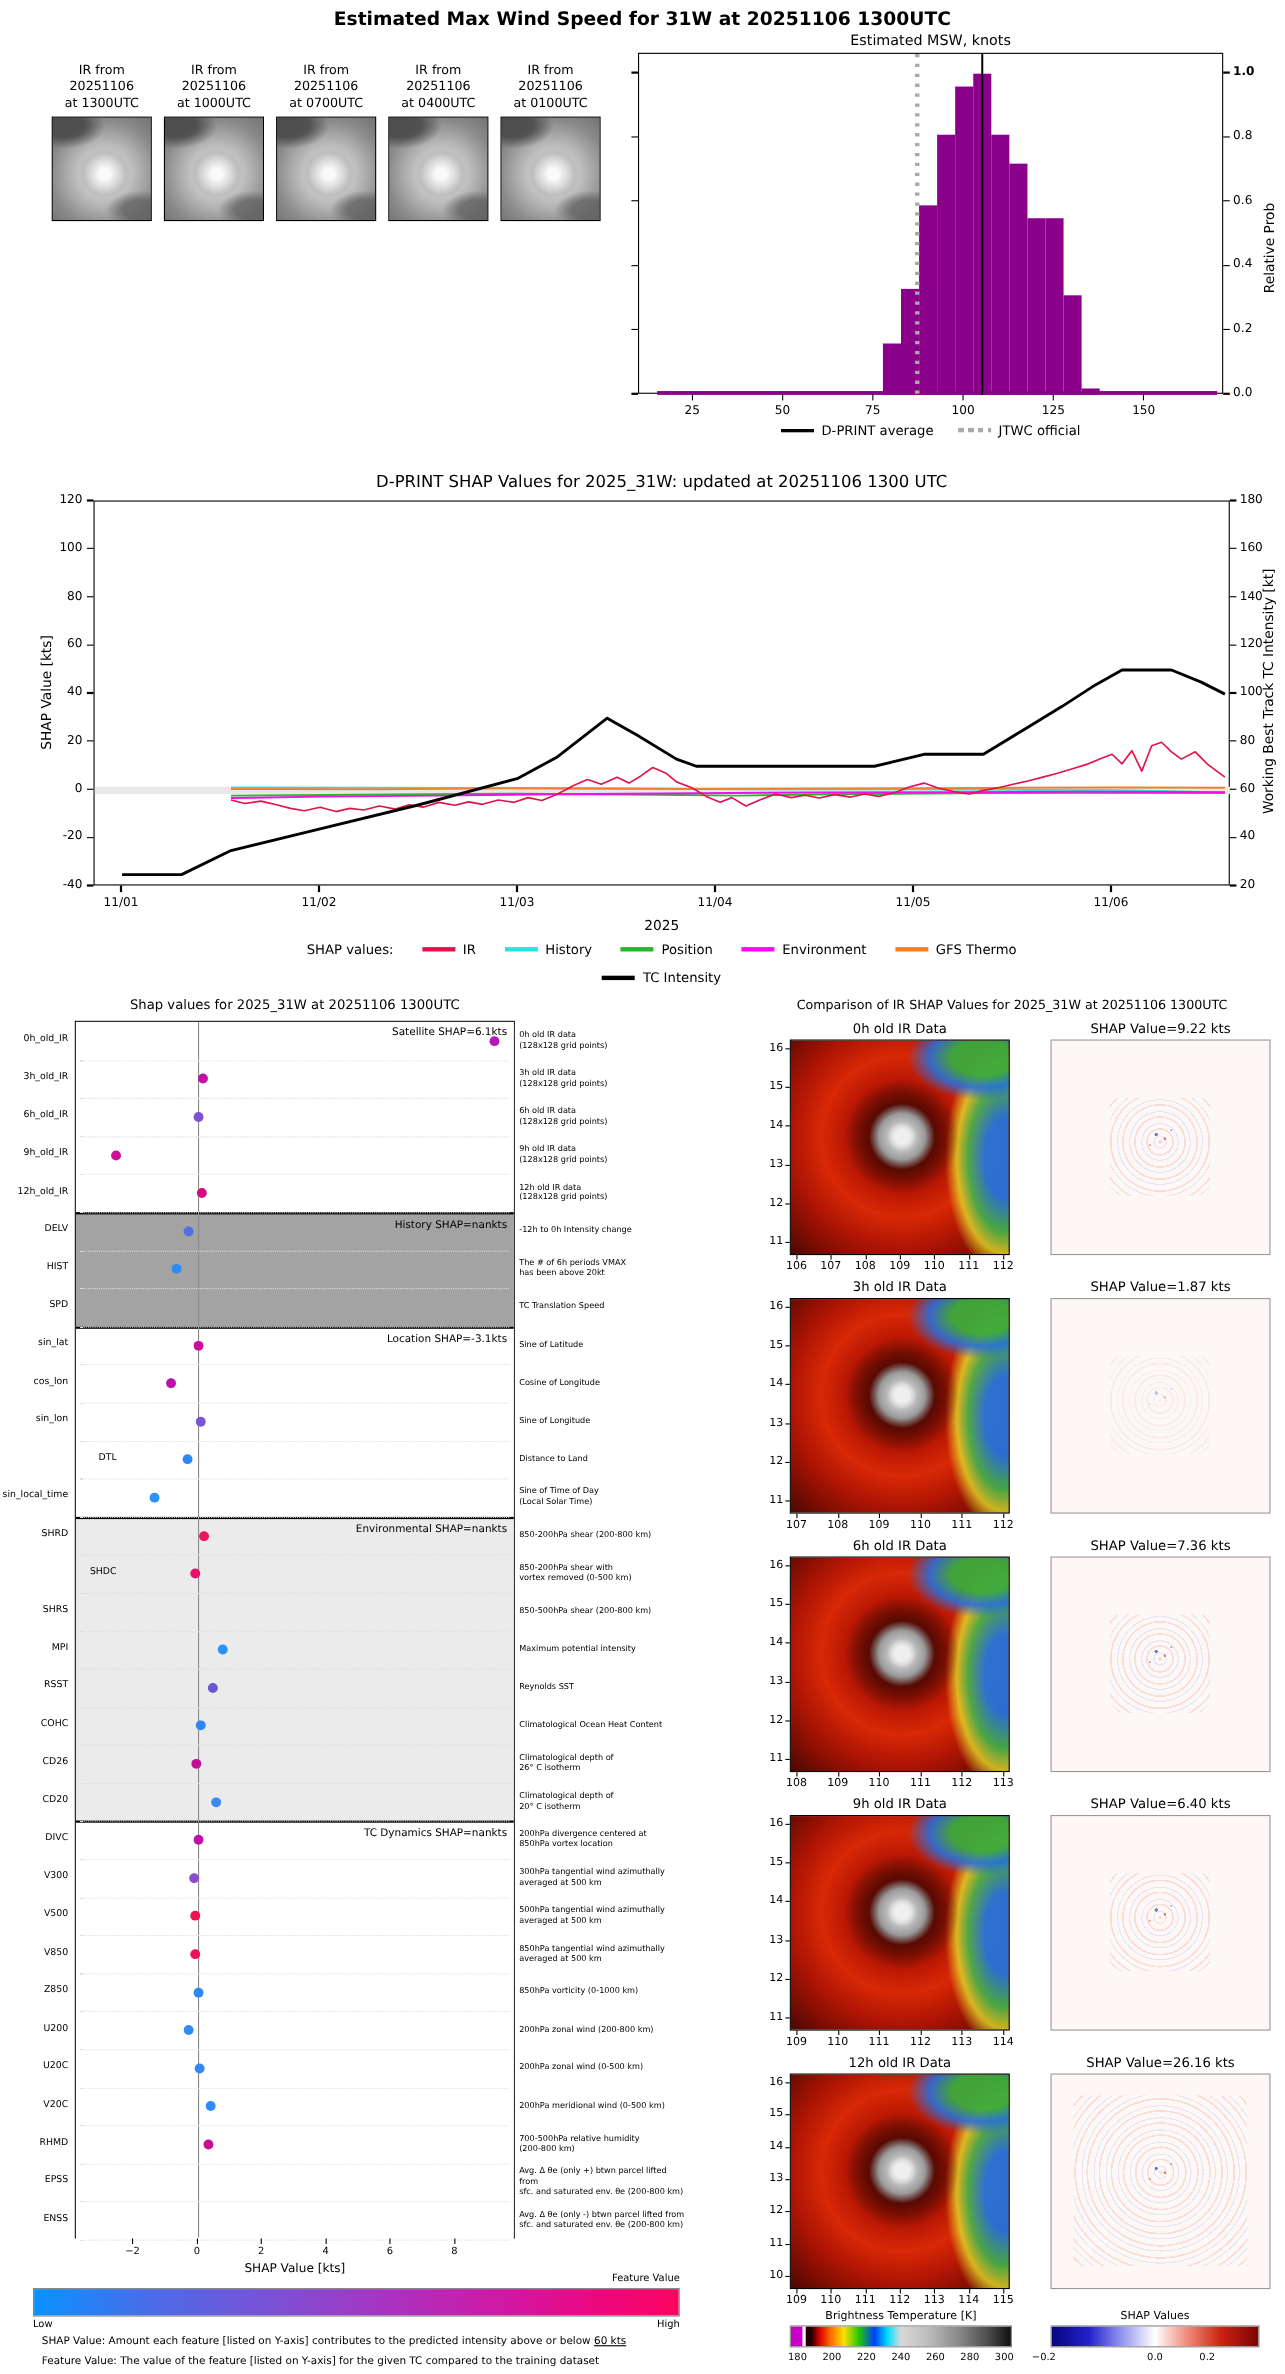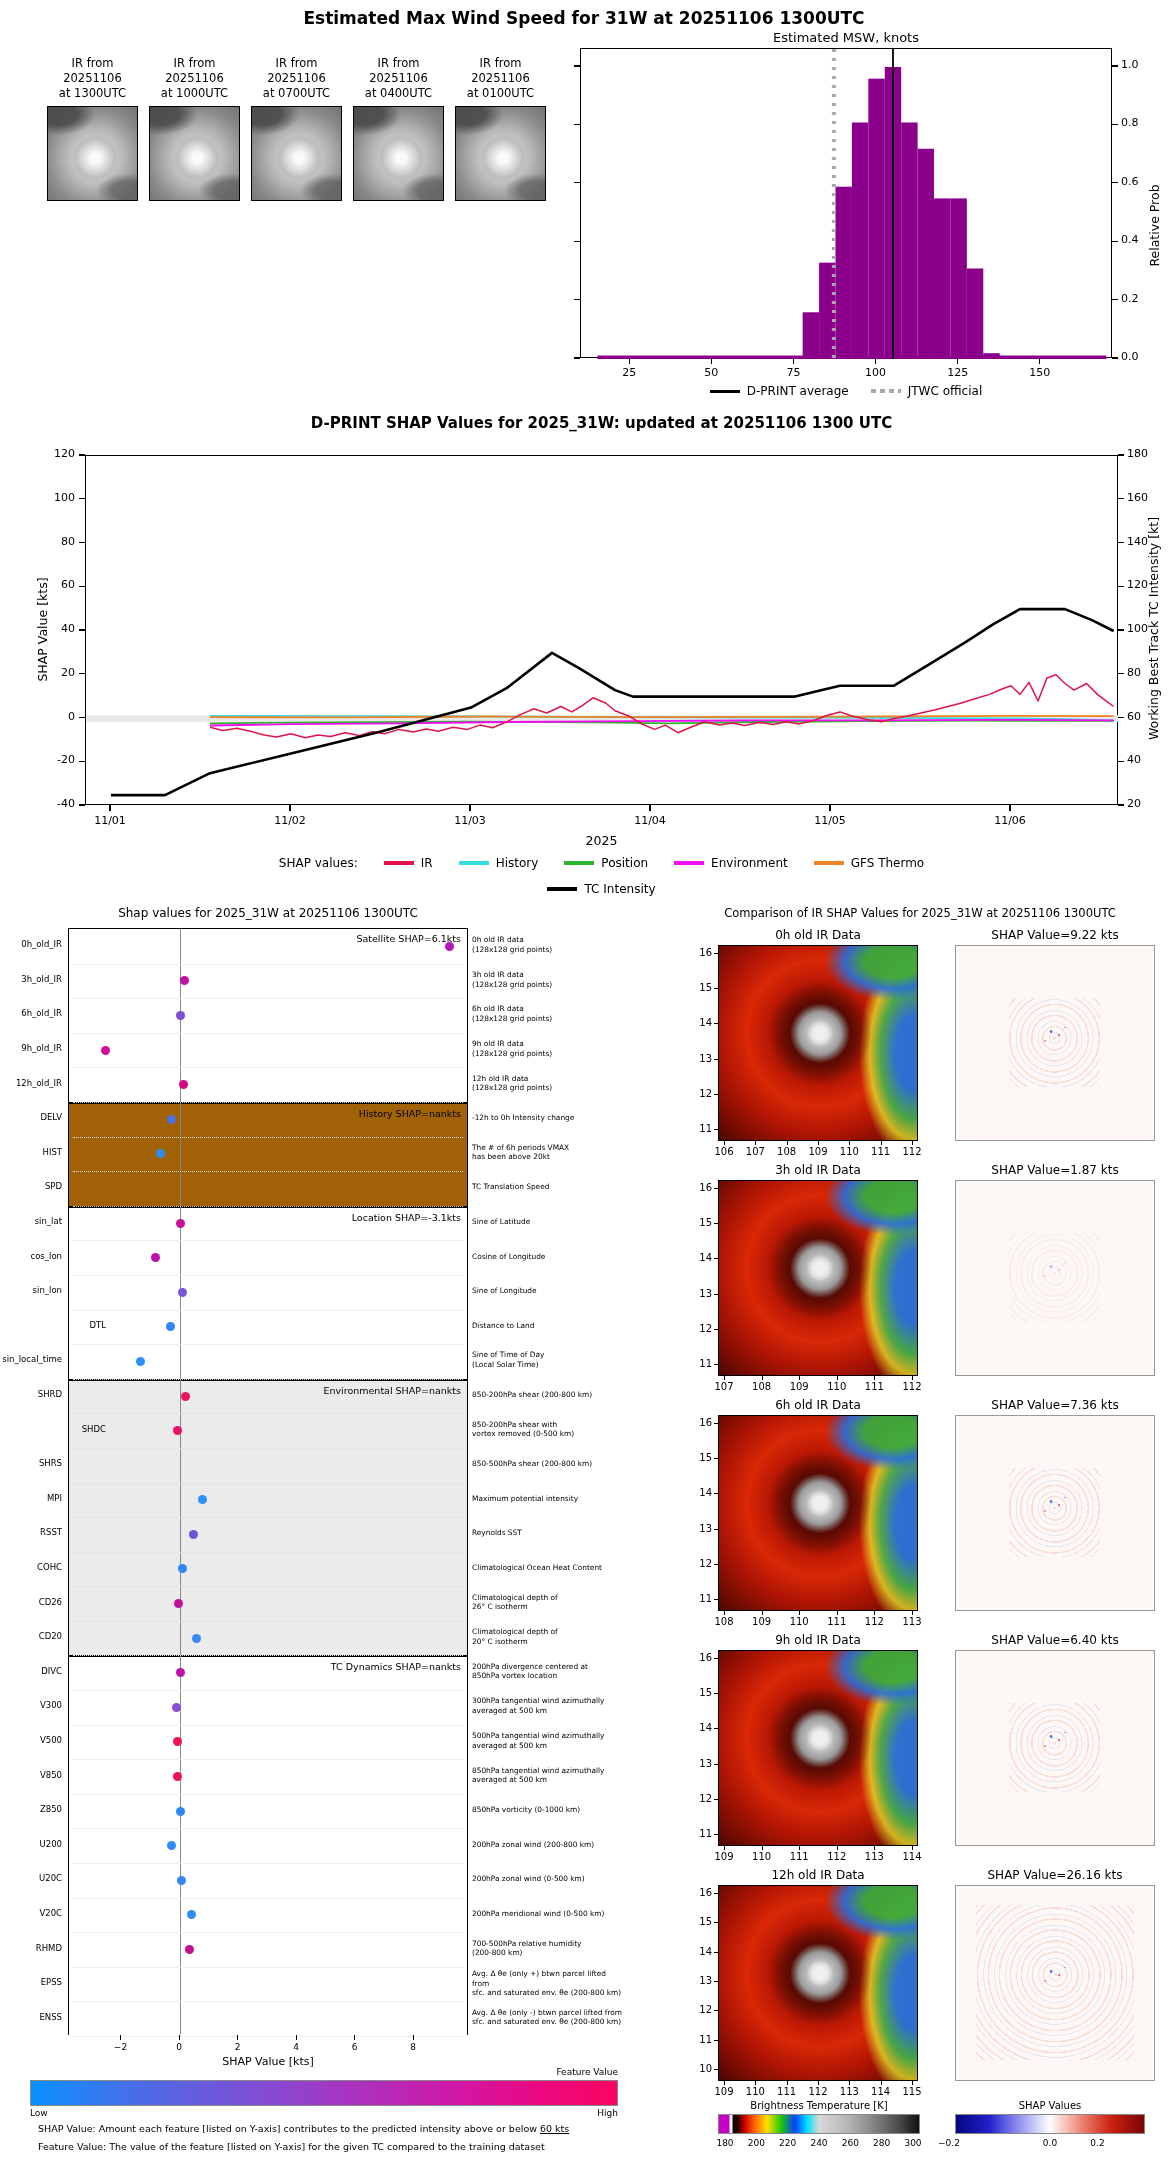--- a/index.html
+++ b/index.html
@@ -144,35 +144,35 @@
       <div class="dash" style="position: absolute; left: 574px; top: 240.6px; width: 6px; height: 1.2px;"></div>
       <div class="ticklbl" style="position: absolute; left: 1121px; top: 233.2px;">0.4</div>
       <div class="dash" style="position: absolute; left: 1112px; top: 182.2px; width: 6px; height: 1.2px;"></div>
       <div class="dash" style="position: absolute; left: 574px; top: 182.2px; width: 6px; height: 1.2px;"></div>
       <div class="ticklbl" style="position: absolute; left: 1121px; top: 174.8px;">0.6</div>
       <div class="dash" style="position: absolute; left: 1112px; top: 123.8px; width: 6px; height: 1.2px;"></div>
       <div class="dash" style="position: absolute; left: 574px; top: 123.8px; width: 6px; height: 1.2px;"></div>
       <div class="ticklbl" style="position: absolute; left: 1121px; top: 116.4px;">0.8</div>
       <div class="dash" style="position: absolute; left: 1112px; top: 65.4px; width: 6px; height: 1.2px;"></div>
       <div class="dash" style="position: absolute; left: 574px; top: 65.4px; width: 6px; height: 1.2px;"></div>
-      <div class="ticklbl" style="position: absolute; left: 1121px; top: 58px;">1.0</div>
+      <div class="ticklbl" style="position: absolute; left: 1121px; top: 58px; font-weight: bold;">1.0</div>
     </div>
   <div class="vlabel" style="left:1084px;top:218px;width:140px;">Relative Prob</div>
   <div class="legend-row" style="left:580px;top:384px;width:532px;">
     <span class="leg-item">
         <span class="sw-line"></span>
         <span>D-PRINT average</span>
       </span>
     <span class="leg-item">
         <span class="sw-dots"></span>
         <span>JTWC official</span>
       </span>
   </div>
 
-  <div id="ts-title" class="abs ctr" style="left:85px;top:414px;width:1033px;font-weight:bold;">D-PRINT SHAP Values for 2025_31W: updated at 20251106 1300 UTC</div>
+  <div id="ts-title" class="abs ctr" style="left:85px;top:429px;width:1033px;">D-PRINT SHAP Values for 2025_31W: updated at 20251106 1300 UTC</div>
   <div id="ts-box" class="plotbox" style="left:85px;top:455px;width:1033px;height:350px;">
     <svg id="ts-svg" width="1033" height="350" viewBox="0 0 1033 350">
         <rect x="0" y="259.21875" width="1033" height="6.5625" fill="#e8e8e8"></rect>
         <polyline points="124.0,259.9 241.0,260.1 385.0,260.5 493.0,261.0 601.0,261.4 745.0,261.6 853.0,262.1 925.0,262.3 979.0,263.2 1027.6,264.5" fill="none" stroke="#35dede" stroke-width="1.8" stroke-linejoin="round"></polyline>
         <polyline points="124.0,267.3 241.0,266.4 385.0,265.6 511.0,266.4 583.0,267.3 673.0,266.0 781.0,265.1 889.0,264.7 1027.6,264.9" fill="none" stroke="#2db52d" stroke-width="1.8" stroke-linejoin="round"></polyline>
         <polyline points="124.0,269.5 205.0,268.2 313.0,267.3 421.0,266.0 547.0,265.1 655.0,264.5 781.0,264.3 907.0,263.8 1027.6,264.3" fill="none" stroke="#f20df2" stroke-width="1.8" stroke-linejoin="round"></polyline>
         <polyline points="124.0,261.2 259.0,261.4 403.0,260.5 547.0,261.2 691.0,260.8 817.0,260.3 925.0,259.9 1027.6,260.1" fill="none" stroke="#f08228" stroke-width="1.8" stroke-linejoin="round"></polyline>
         <polyline points="124.0,271.3 136.6,274.5 151.0,272.3 165.4,275.6 178.0,278.9 190.6,281.1 205.0,277.8 219.4,281.8 232.0,278.9 244.6,280.4 259.0,276.7 273.4,279.6 286.0,275.6 298.6,277.8 313.0,273.4 327.4,276.1 340.0,273.0 352.6,275.2 367.0,271.3 381.4,273.4 394.0,269.1 406.6,271.7 421.0,265.8 435.4,258.1 448.0,252.7 460.6,257.0 475.0,250.5 485.8,255.9 496.6,249.4 507.4,241.7 520.0,247.2 529.0,254.8 543.4,260.3 556.0,268.0 568.6,273.4 579.4,269.1 592.0,276.7 604.6,271.3 619.0,265.8 633.4,269.1 646.0,266.9 658.6,269.5 673.0,266.4 687.4,268.6 700.0,265.8 712.6,268.0 727.0,264.7 741.4,259.2 754.0,255.9 766.6,260.3 781.0,263.6 795.4,265.8 808.0,262.5 820.6,260.3 835.0,257.0 849.4,253.8 862.0,250.5 874.6,247.2 889.0,242.8 903.4,238.4 916.0,233.0 925.0,229.7 934.0,238.4 943.0,226.4 952.0,245.0 961.0,222.0 970.0,218.8 979.0,227.5 988.0,234.1 1000.6,227.5 1011.4,238.4 1018.6,243.9 1027.6,250.5" fill="none" stroke="#e0144a" stroke-width="1.5" stroke-linejoin="round"></polyline>
         <polyline points="25.0,339.1 79.0,339.1 124.0,317.2 205.0,297.5 295.0,275.6 385.0,251.6 421.0,231.9 466.0,196.9 493.0,212.2 529.0,234.1 547.0,240.6 619.0,240.6 709.0,240.6 736.0,234.1 754.0,229.7 808.0,229.7 844.0,207.8 880.0,185.9 907.0,168.4 934.0,153.1 979.0,153.1 1006.0,164.1 1027.6,175.0" fill="none" stroke="#000000" stroke-width="2.6" stroke-linejoin="round"></polyline>
       </svg>
@@ -258,21 +258,21 @@
         <div class="sw-c" style="background: rgb(240, 130, 40);"></div>
         <div>GFS Thermo</div>
       </div>
     </div>
 
   <div class="abs ctr" style="left:68px;top:906px;width:400px;font-size:12px;">Shap values for 2025_31W at 20251106 1300UTC</div>
   <div id="dp-box" class="plotbox" style="left:68px;top:928px;width:400px;height:1107px;">
       <div class="dp-band" style="position: absolute; left: 0px; top: 0px; width: 398px; height: 172.969px; background: rgb(255, 255, 255);">
         <div class="dp-header rt" style="right: 6px; top: 4px;">Satellite SHAP=6.1kts</div>
       </div>
-      <div class="dp-band" style="position: absolute; left: 0px; top: 172.969px; width: 398px; height: 103.781px; background: #a16207; border-top: 2px solid rgb(0, 0, 0);">
+      <div class="dp-band" style="position: absolute; left: 0px; top: 172.969px; width: 398px; height: 103.781px; background: #a3a3a3; border-top: 2px solid rgb(0, 0, 0);">
         <div class="dp-header rt" style="right: 6px; top: 4px;">History SHAP=nankts</div>
       </div>
       <div class="dp-band" style="position: absolute; left: 0px; top: 276.75px; width: 398px; height: 172.969px; background: rgb(255, 255, 255); border-top: 2px solid rgb(0, 0, 0);">
         <div class="dp-header rt" style="right: 6px; top: 4px;">Location SHAP=-3.1kts</div>
       </div>
       <div class="dp-band" style="position: absolute; left: 0px; top: 449.719px; width: 398px; height: 276.75px; background: rgb(235, 235, 235); border-top: 2px solid rgb(0, 0, 0);">
         <div class="dp-header rt" style="right: 6px; top: 4px;">Environmental SHAP=nankts</div>
       </div>
       <div class="dp-band" style="position: absolute; left: 0px; top: 726.469px; width: 398px; height: 380.531px; background: rgb(255, 255, 255); border-top: 2px solid rgb(0, 0, 0);">
         <div class="dp-header rt" style="right: 6px; top: 4px;">TC Dynamics SHAP=nankts</div>

